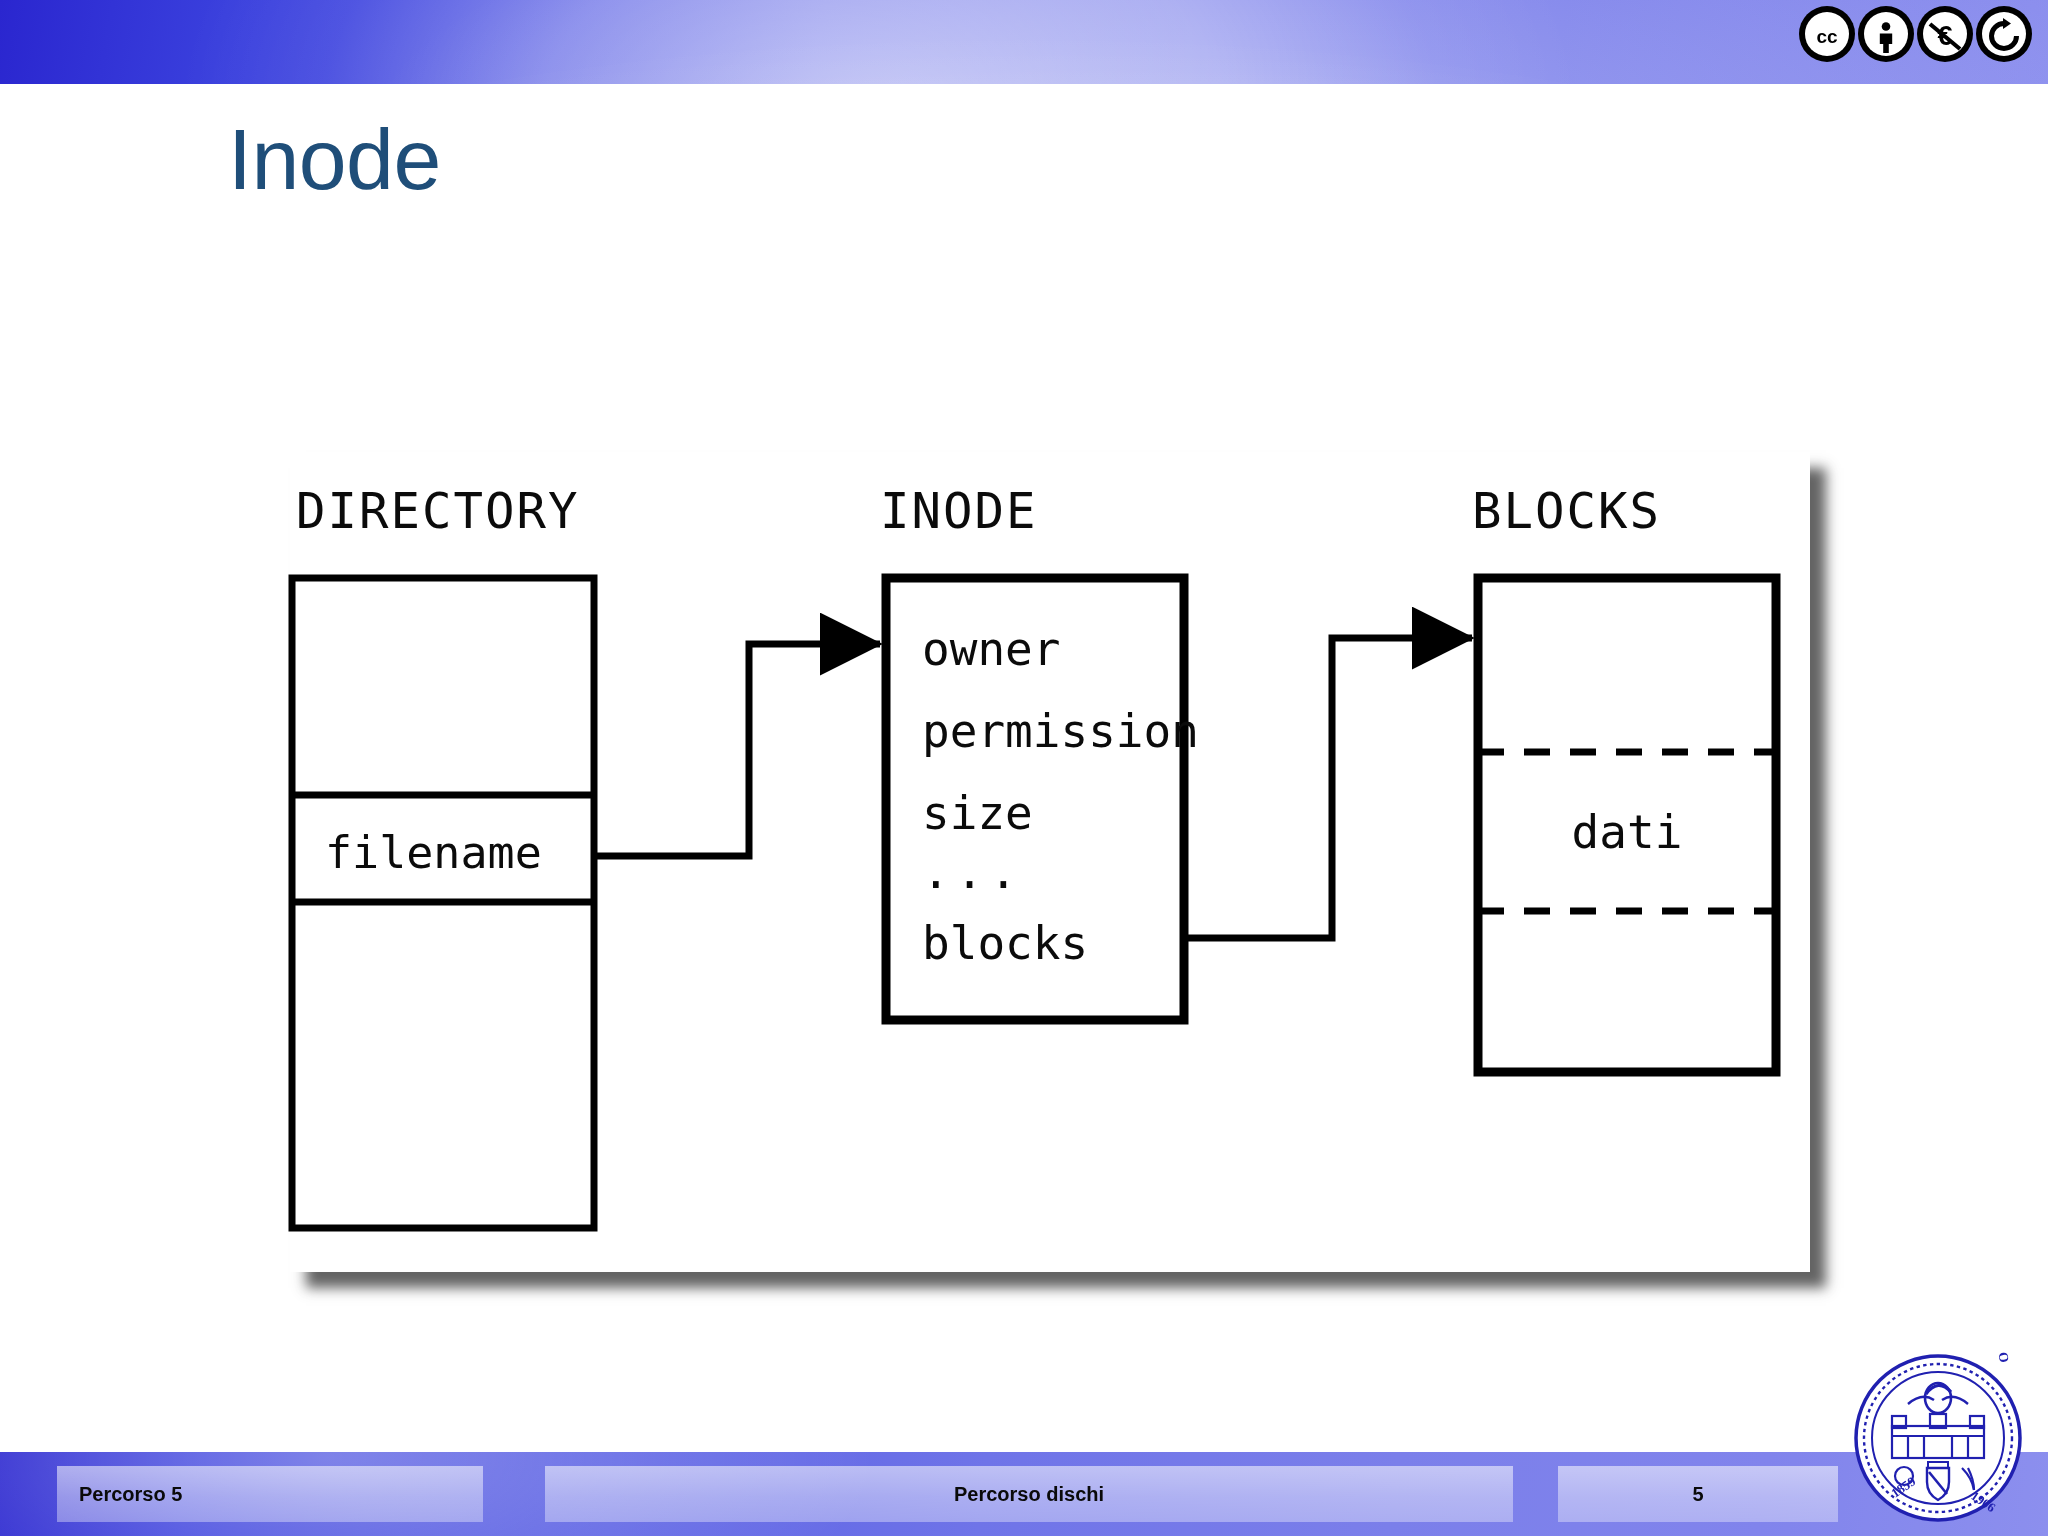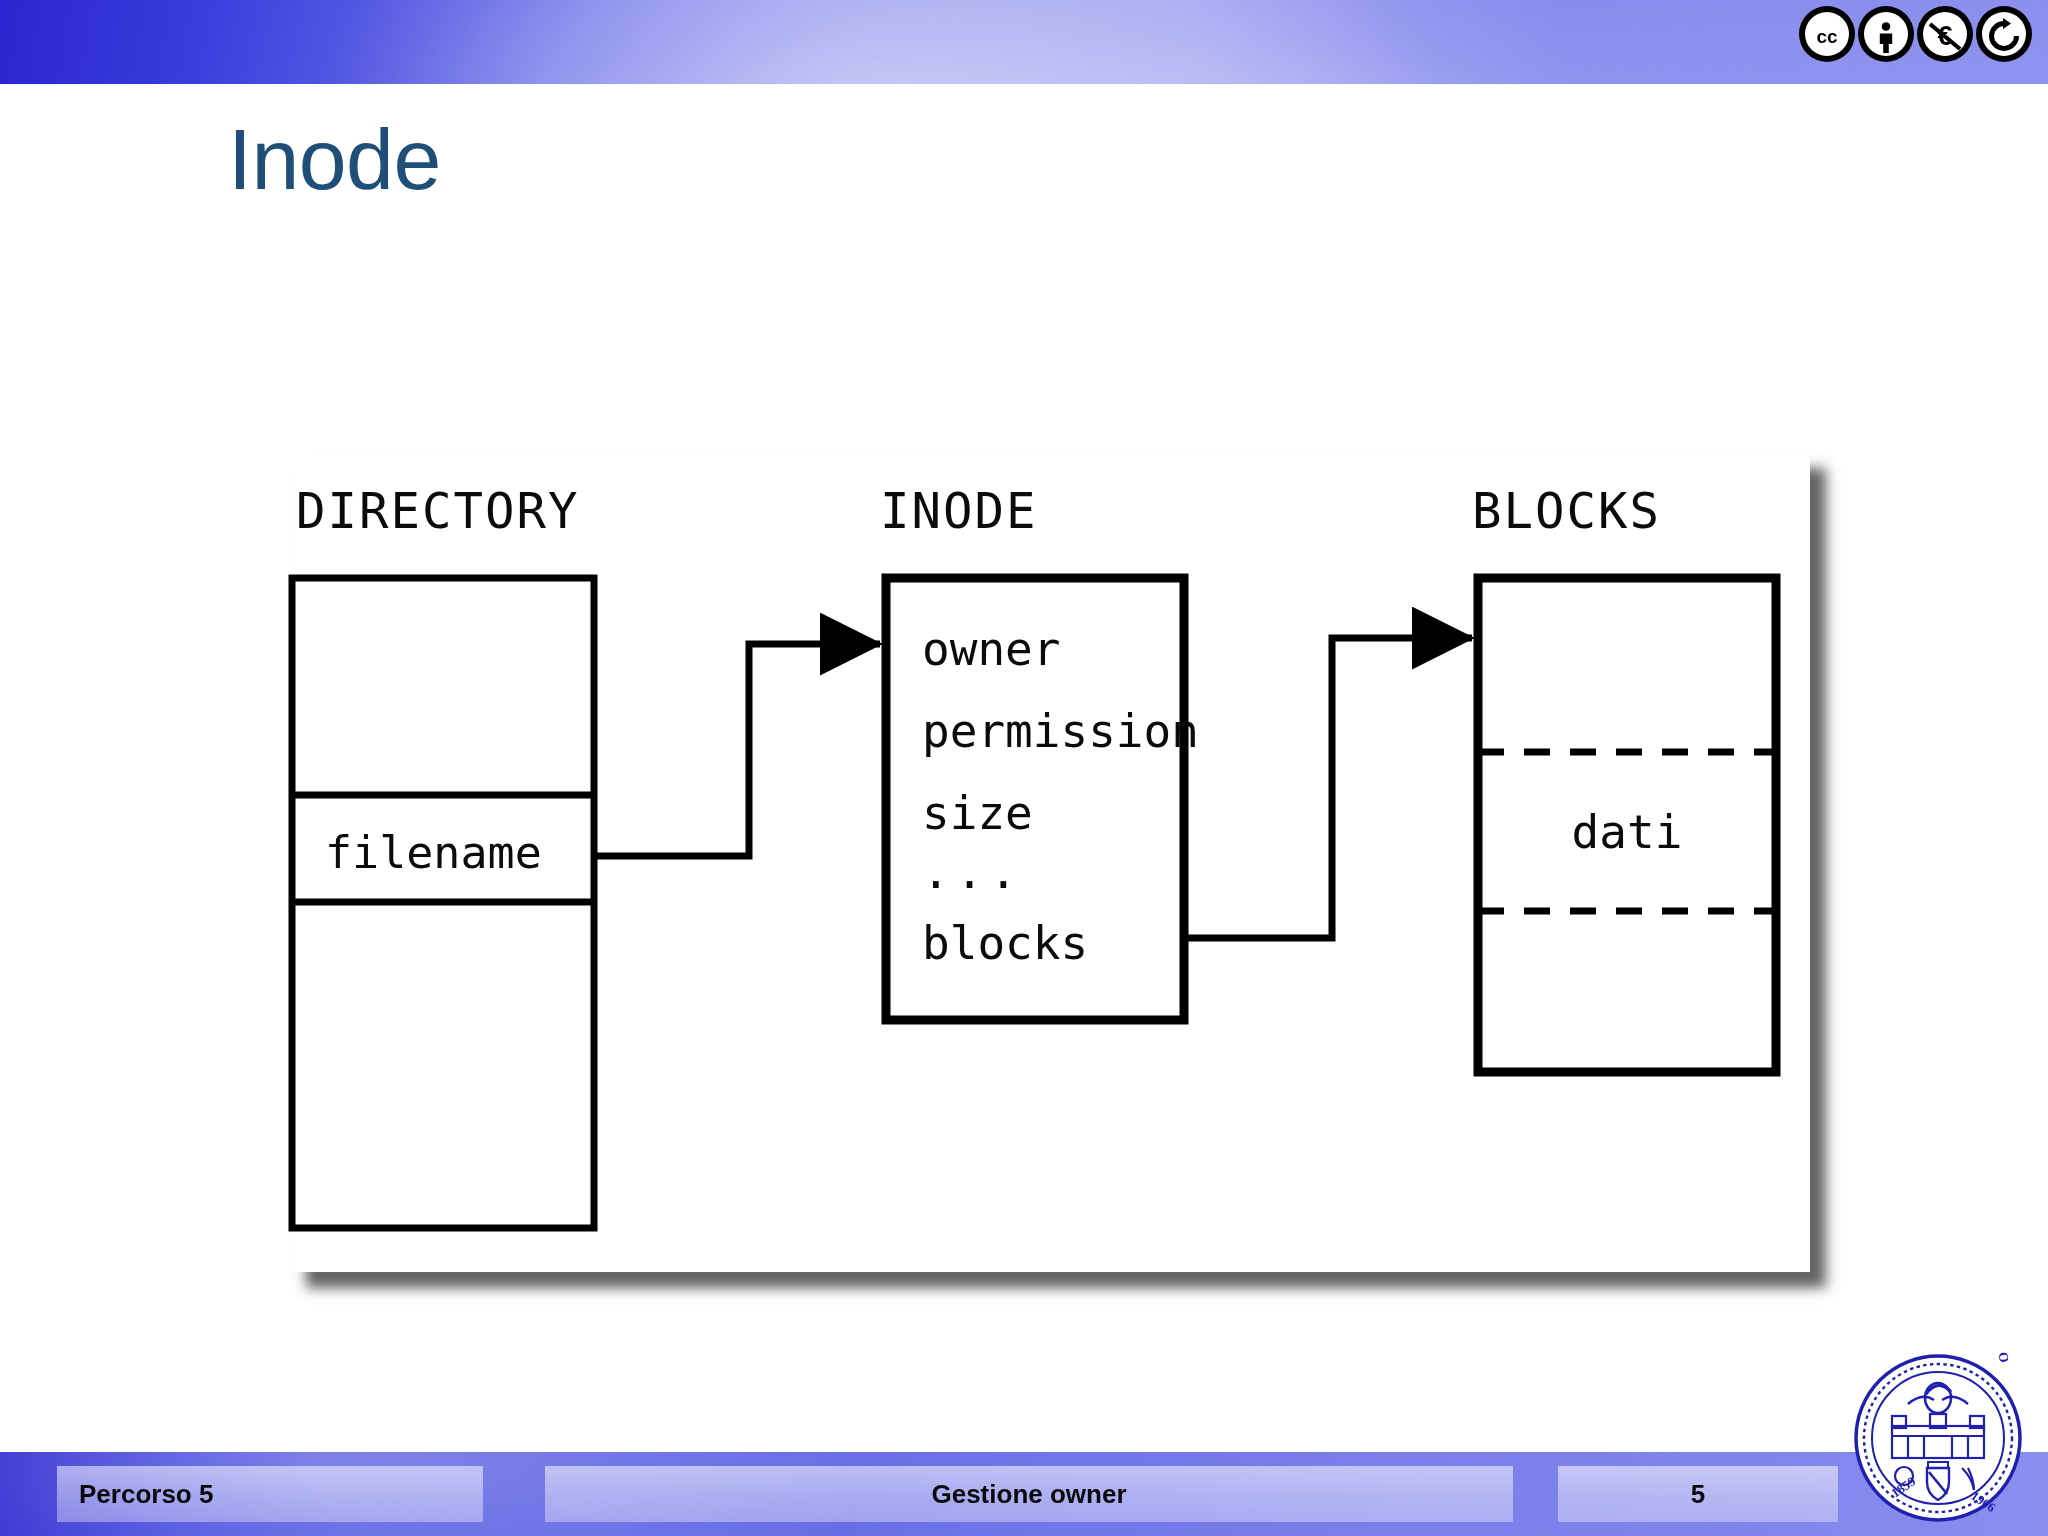--- a/index.html
+++ b/index.html
@@ -153,21 +153,21 @@
     height: 56px;
     background: linear-gradient(180deg,
         rgba(255,255,255,0.55) 0%,
         rgba(255,255,255,0.42) 55%,
         rgba(255,255,255,0.36) 100%);
     display: flex;
     align-items: center;
     box-sizing: border-box;
   }
   .footer-box span {
-    font-size: 26px;
+    font-size: 20px;
     font-weight: bold;
     color: #0a0a0a;
   }
   #footer-left-box  { left: 57px;   width: 426px; padding-left: 22px; justify-content: flex-start; }
   #footer-mid-box   { left: 545px;  width: 968px; justify-content: center; }
   #footer-right-box { left: 1558px; width: 280px; justify-content: center; }
 
   
   .polito-logo {
     position: absolute;
@@ -264,21 +264,21 @@
 </svg>
 </div>
 
 <div class="footer-banner">
 
   <div class="footer-box" id="footer-left-box">
     <span>Percorso 5</span>
   </div>
 
   <div class="footer-box" id="footer-mid-box">
-    <span>Gestione owner</span>
+    <span>Percorso dischi</span>
   </div>
 
   <div class="footer-box" id="footer-right-box">
     <span>5</span>
   </div>
 
 </div>
 
 <div class="polito-logo">
 <svg width="172" height="172" viewBox="0 0 172 172" xmlns="http://www.w3.org/2000/svg">

